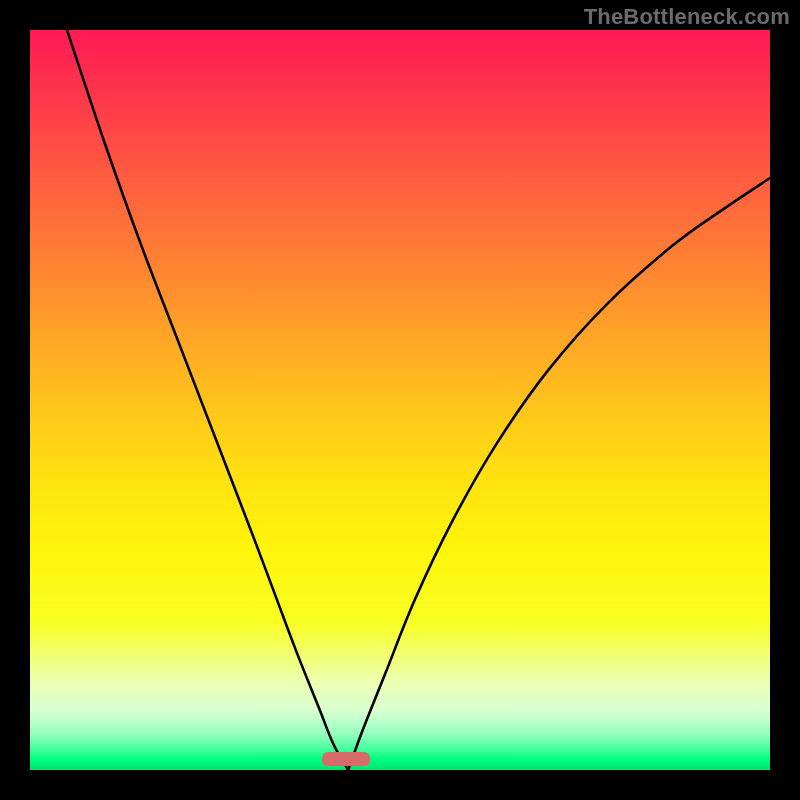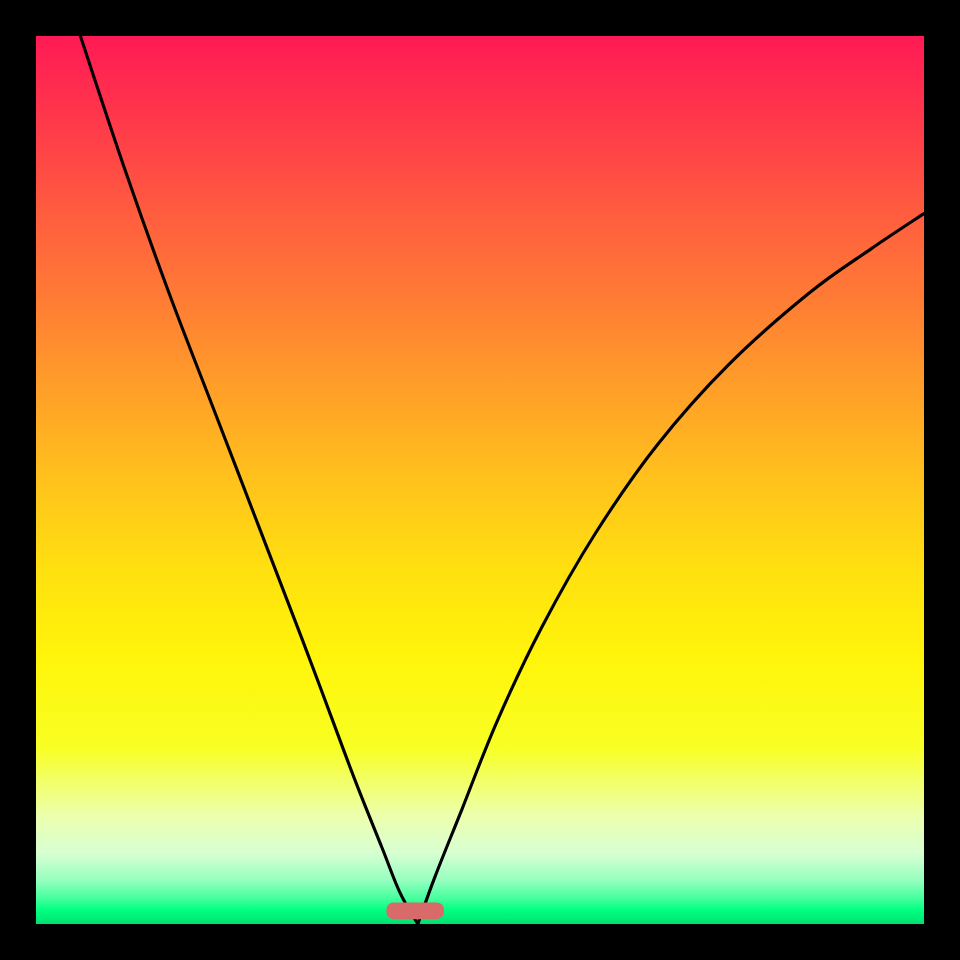--- a/index.html
+++ b/index.html
@@ -65,20 +65,21 @@
   }
   svg.curves {
     position: absolute;
     inset: 0;
   }
 </style>
 </head>
 <body>
 
 <div class="frame">
+  <div class="watermark">TheBottleneck.com</div>
 
   <div class="plot-area">
     <div class="gradient"></div>
 
     <svg class="curves" id="curve-svg" viewBox="0 0 740 740" preserveAspectRatio="none">
         <path d="M 37.00 0.00 C 43.66 19.98, 60.68 72.37, 74.00 111.00 C 87.32 149.63, 97.68 178.64, 111.00 214.60 C 124.32 250.56, 134.68 276.17, 148.00 310.80 C 161.32 345.43, 171.68 372.37, 185.00 407.00 C 198.32 441.63, 211.34 475.23, 222.00 503.20 C 232.66 531.17, 236.21 541.09, 244.20 562.40 C 252.19 583.71, 258.41 600.95, 266.40 621.60 C 274.39 642.25, 281.94 660.45, 288.60 677.10 C 295.26 693.75, 298.07 702.78, 303.40 714.10 C 308.73 725.42, 315.54 735.34, 318.20 740.00" fill="none" stroke="#000000" stroke-width="2.6" stroke-linecap="round" stroke-linejoin="round"></path>
         <path d="M 318.20 740.00 C 320.86 732.67, 326.34 716.62, 333.00 699.30 C 339.66 681.98, 345.88 667.11, 355.20 643.80 C 364.52 620.49, 372.81 597.11, 384.80 569.80 C 396.79 542.49, 407.15 520.07, 421.80 492.10 C 436.45 464.13, 448.88 441.71, 466.20 414.40 C 483.52 387.09, 498.02 365.71, 518.00 340.40 C 537.98 315.09, 554.56 296.44, 577.20 273.80 C 599.84 251.16, 622.49 231.92, 643.80 214.60 C 665.11 197.28, 678.28 189.59, 695.60 177.60 C 712.92 165.61, 732.01 153.33, 740.00 148.00" fill="none" stroke="#000000" stroke-width="2.6" stroke-linecap="round" stroke-linejoin="round"></path>
       </svg>
 
     <div class="marker" id="marker" style="left: 292.3px; width: 48.1px; top: 722.24px; height: 13.32px; background: rgb(216, 106, 106);"></div>

